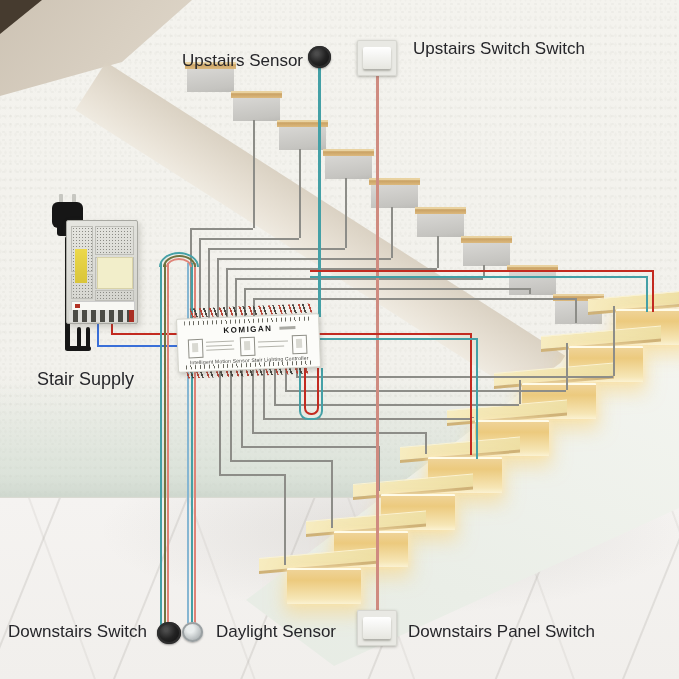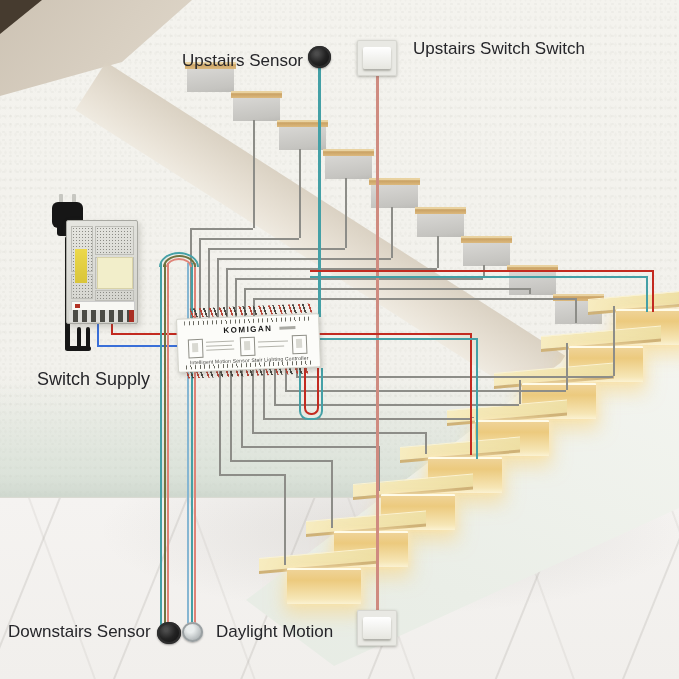--- a/index.html
+++ b/index.html
@@ -298,16 +298,17 @@
       <i></i>
     </div>
   <div class="puckB" style="left:157px;top:622px;width:24px;height:22px;"></div>
   <div class="puckG" style="left:182px;top:622px;width:21px;height:20px;"></div>
   <div class="switch" style="left:357px;top:610px;">
       <i></i>
     </div>
 
   <div class="lbl" style="left:150px;top:39px;width:153px;text-align:right;margin-top:12px;">Upstairs Sensor</div>
   <div class="lbl" style="left:413px;top:39px;">Upstairs Switch Switch</div>
-  <div class="lbl" id="lbl-ps" style="left:37px;top:369px;">Switch Supply</div>
-  <div class="lbl" style="left:8px;top:622px;">Downstairs Sensor</div>
-  <div class="lbl" style="left:216px;top:622px;">Daylight Motion</div>
+  <div class="lbl" id="lbl-ps" style="left:37px;top:369px;">Stair Supply</div>
+  <div class="lbl" style="left:8px;top:622px;">Downstairs Switch</div>
+  <div class="lbl" style="left:216px;top:622px;">Daylight Sensor</div>
+  <div class="lbl" style="left:408px;top:622px;">Downstairs Panel Switch</div>
 </div>
 
 </body></html>

